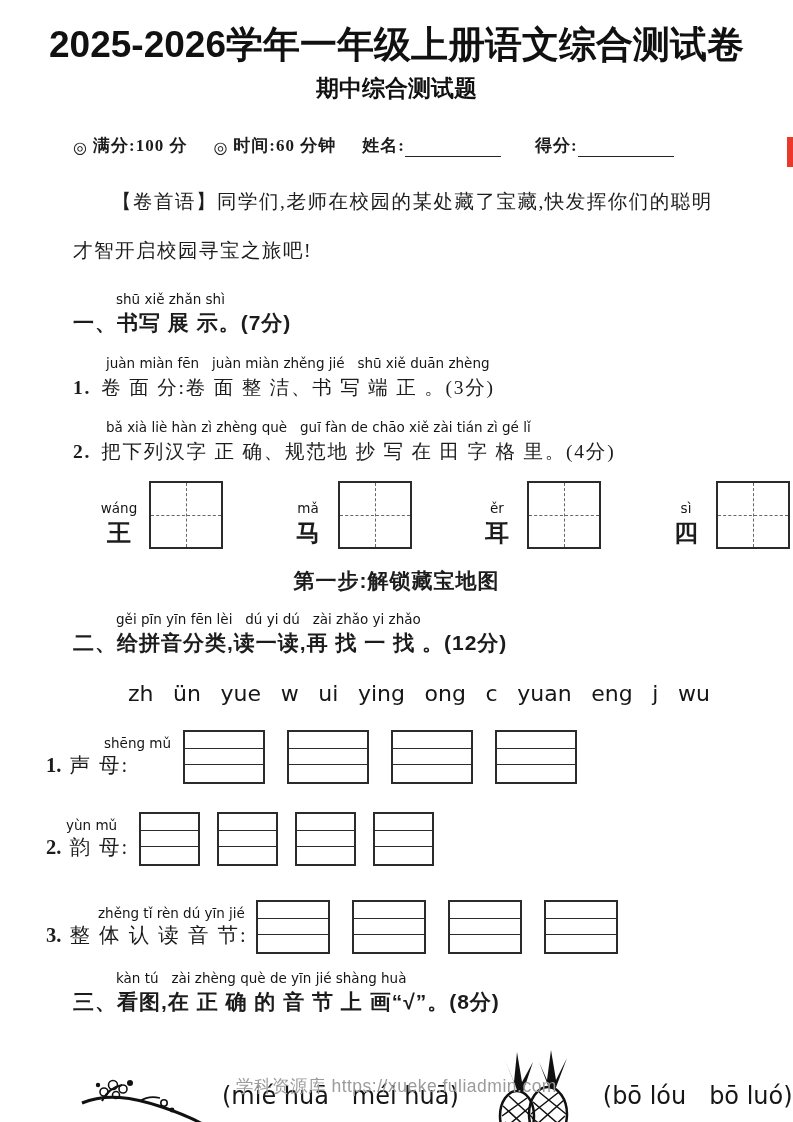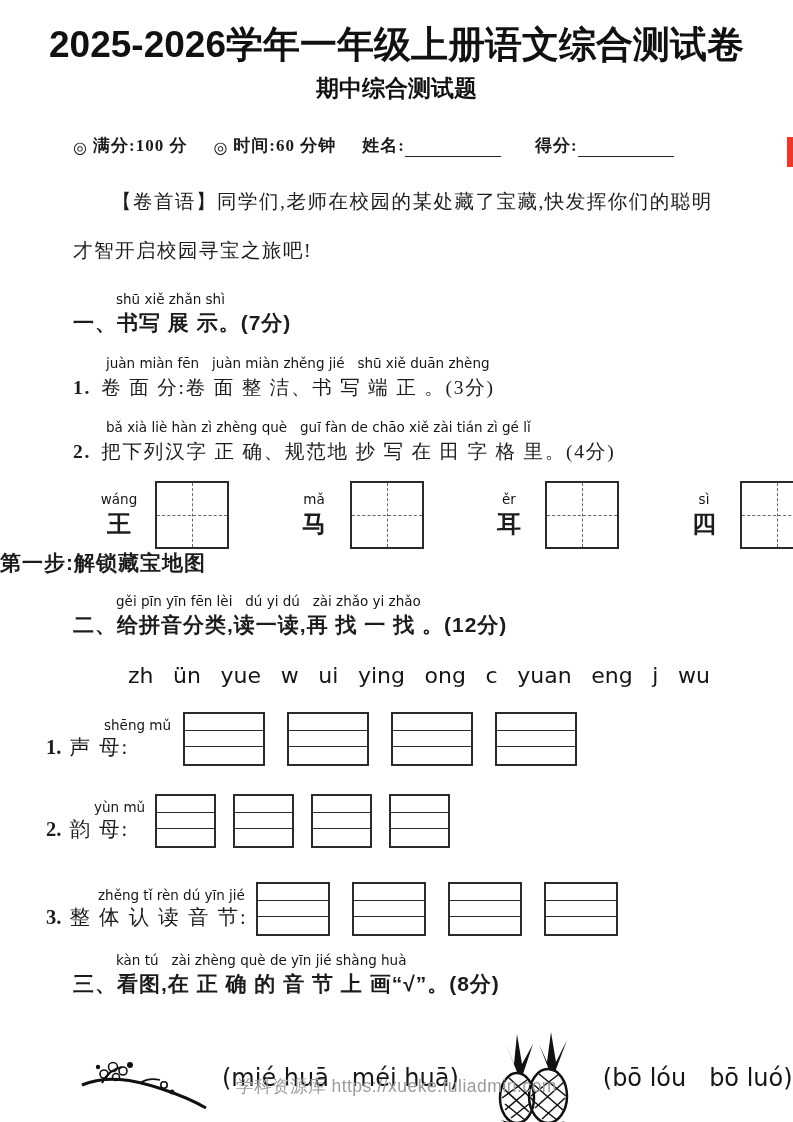--- a/index.html
+++ b/index.html
@@ -39,49 +39,49 @@
   .sec-head{
     margin:2px 16px 0 73px;font-family:"Liberation Sans", sans-serif;
     font-weight:bold;font-size:21px;letter-spacing:1px;
   }
   .q-py{margin:18px 0 0 106px;}
   .q-text{margin:3px 0 0 73px;font-size:19.5px;letter-spacing:1.8px;}
   .q-num{font-weight:bold;font-family:"Liberation Serif", serif;margin-right:10px;}
 
   
   .tzg-row{display:flex;margin:16px 0 0 98px;gap:64px;}
-  .tzg-group{display:flex;align-items:center;gap:15px;}
+  .tzg-group{display:flex;align-items:flex-end;gap:9px;}
   .tzg-lab{text-align:center;min-width:42px;}
   .tzg-lab .py{display:block;}
   .tzg-char{font-size:24px;margin-top:1px;font-weight:bold;}
   .tzg-box{width:70px;height:64px;border:2px solid #2b2b2b;position:relative;background:#fff;}
   .tzg-box::before{content:"";position:absolute;left:50%;top:0;bottom:0;border-left:1.5px dashed #666;}
   .tzg-box::after{content:"";position:absolute;top:50%;left:0;right:0;border-top:1.5px dashed #666;}
 
   .banner{
-    text-align:left;font-family:"Liberation Sans", sans-serif;
-    font-weight:bold;font-size:21px;letter-spacing:1px;
+    text-align:center;font-family:"Liberation Sans", sans-serif;
+    font-weight:bold;font-size:21px;margin-top:18px;letter-spacing:1px;
   }
 
   .syll-row{
     display:flex;justify-content:space-between;width:582px;margin:24px 0 0 128px;
     font-family:"DejaVu Sans", sans-serif;font-size:22px;color:#161616;
   }
 
   
   .cls-row{display:flex;align-items:center;margin-left:46px;}
   .cls-lab .py{display:block;}
   .cls-lab .zh{font-size:20.5px;letter-spacing:2px;}
   .cls-lab .num{font-weight:bold;margin-right:8px;letter-spacing:0;}
   .boxes{display:flex;}
   .pbox{height:50px;border:2px solid #2b2b2b;position:relative;background:#fff;}
   .pbox::before{content:"";position:absolute;left:-1px;right:-1px;top:32%;border-top:1.5px solid #2b2b2b;}
   .pbox::after{content:"";position:absolute;left:-1px;right:-1px;top:64%;border-top:1.5px solid #2b2b2b;}
   .r1{margin-top:24px;}  .r1 .py{margin-left:58px;} .r1 .pbox{width:78px;} .r1 .boxes{gap:22px;margin-left:12px;}
-  .r2{margin-top:28px;}  .r2 .py{margin-left:48px;} .r2 .pbox{width:57px;} .r2 .boxes{gap:17px;margin-left:10px;}
+  .r2{margin-top:28px;}  .r2 .py{margin-left:20px;} .r2 .pbox{width:57px;} .r2 .boxes{gap:17px;margin-left:10px;}
   .r3{margin-top:34px;}  .r3 .py{margin-left:52px;} .r3 .pbox{width:70px;} .r3 .boxes{gap:22px;margin-left:8px;}
 
   .img-row{display:flex;align-items:center;margin:28px 0 0 80px;}
   .opt{font-family:"DejaVu Sans", sans-serif;font-size:24px;white-space:pre;color:#161616;}
   .opt.first{margin-left:14px;}
   .opt.second{margin-left:24px;}
   .art{flex:none;}
   .art.pineapple{margin-left:28px;}
 
   .footer{

